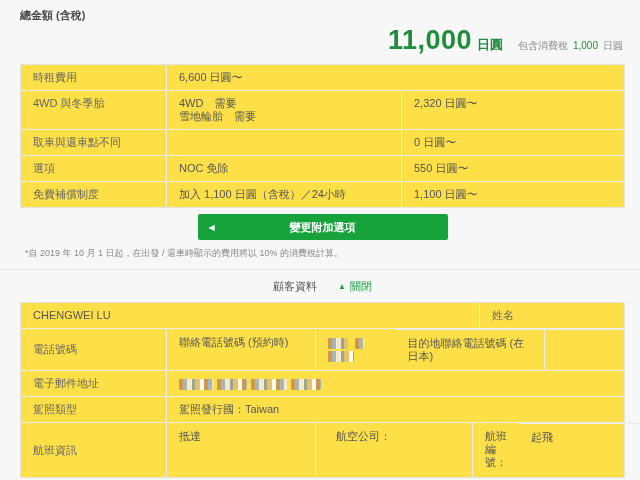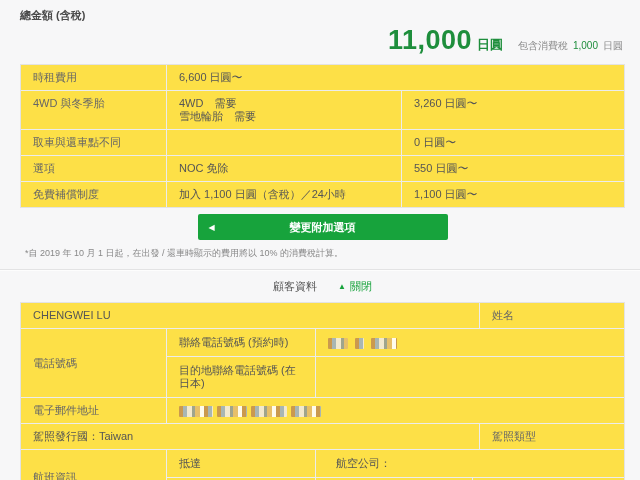--- a/index.html
+++ b/index.html
@@ -26,21 +26,21 @@
 
   
   .tbl { background:#fde047; border:1px solid #e3e3e3; width:605px; }
   .tr { display:flex; border-top:1px solid #ececec; align-items:stretch; }
   .tr:first-child { border-top:none; }
   .td { padding:6px 12px; border-left:1px solid #ececec; line-height:13px; }
   .td:first-child { border-left:none; }
   .lab { width:145px; flex:none; color:#666; }
   .mid { width:235px; flex:none; }
   .grow { flex:1; }
-  .sub-stack { flex:1; display:flex; flex-direction:column; padding:0; border-left:1px solid #ececec;justify-content:space-between; }
+  .sub-stack { flex:1; display:flex; flex-direction:row; padding:0; border-left:1px solid #ececec;justify-content:space-between; }
   .sub-row { display:flex; border-top:1px solid #ececec; flex:1; }
   .sub-row:first-child { border-top:none; }
   .sub-lab { width:148px; flex:none; padding:7px 12px; line-height:13px; }
   .sub-val { flex:1; padding:7px 12px; border-left:1px solid #ececec; line-height:13px; }
   .f-col2 { width:157px; flex:none; padding:7px 20px; border-left:1px solid #ececec; line-height:13px; }
   .f-col3 { flex:1; padding:7px 12px; border-left:1px solid #ececec; line-height:13px; }
 
   
   .mosaic {
     display:inline-block; height:11px; vertical-align:middle; border-radius:1px;
@@ -98,21 +98,21 @@
     <div class="tr">
       <div class="td lab">時租費用</div>
       <div class="td grow">6,600 日圓〜</div>
     </div>
     <div class="tr">
       <div class="td lab">4WD 與冬季胎</div>
       <div class="td mid">
         <div>4WD　需要</div>
         <div>雪地輪胎　需要</div>
       </div>
-      <div class="td grow">3,260 日圓〜</div>
+      <div class="td grow">2,320 日圓〜</div>
     </div>
     <div class="tr">
       <div class="td lab">取車與還車點不同</div>
       <div class="td mid"></div>
       <div class="td grow">0 日圓〜</div>
     </div>
     <div class="tr">
       <div class="td lab">選項</div>
       <div class="td mid">NOC 免除</div>
       <div class="td grow">550 日圓〜</div>
@@ -164,30 +164,31 @@
     </div>
 
     <div class="tr">
       <div class="td lab">電子郵件地址</div>
       <div class="td grow">
         <span class="mosaic" style="width:34px"></span><span class="m-gap" style="width:4px"></span><span class="mosaic" style="width:30px"></span><span class="m-gap" style="width:4px"></span><span class="mosaic" style="width:36px"></span><span class="m-gap" style="width:4px"></span><span class="mosaic" style="width:30px"></span>
       </div>
     </div>
 
     <div class="tr">
+      <div class="td lab">駕照類型</div>
       <div class="td grow">駕照發行國：Taiwan</div>
-      <div class="td lab">駕照類型</div>
     </div>
 
     <div class="tr">
       <div class="td lab" style="display:flex;align-items:center;">航班資訊</div>
       <div class="sub-stack">
         <div class="sub-row">
           <div class="sub-lab">抵達</div>
           <div class="f-col2">航空公司：</div>
+          <div class="f-col3">航班編號：</div>
         </div>
         <div class="sub-row">
           <div class="sub-lab">起飛</div>
           <div class="f-col2">航空公司：</div>
           <div class="f-col3">航班編號：</div>
         </div>
       </div>
     </div>
 
   </div>

